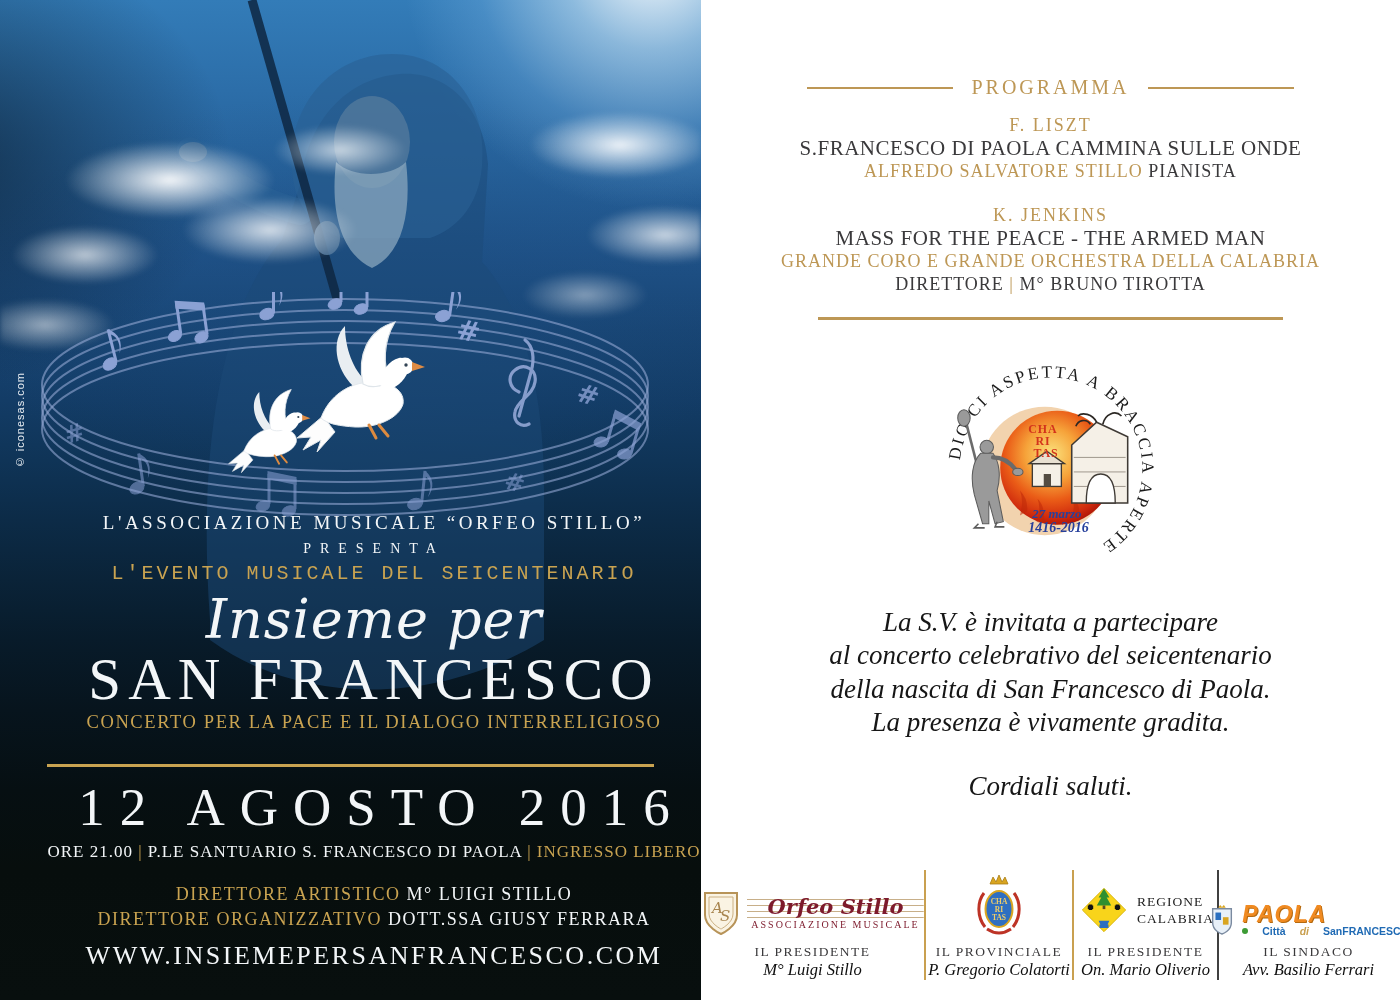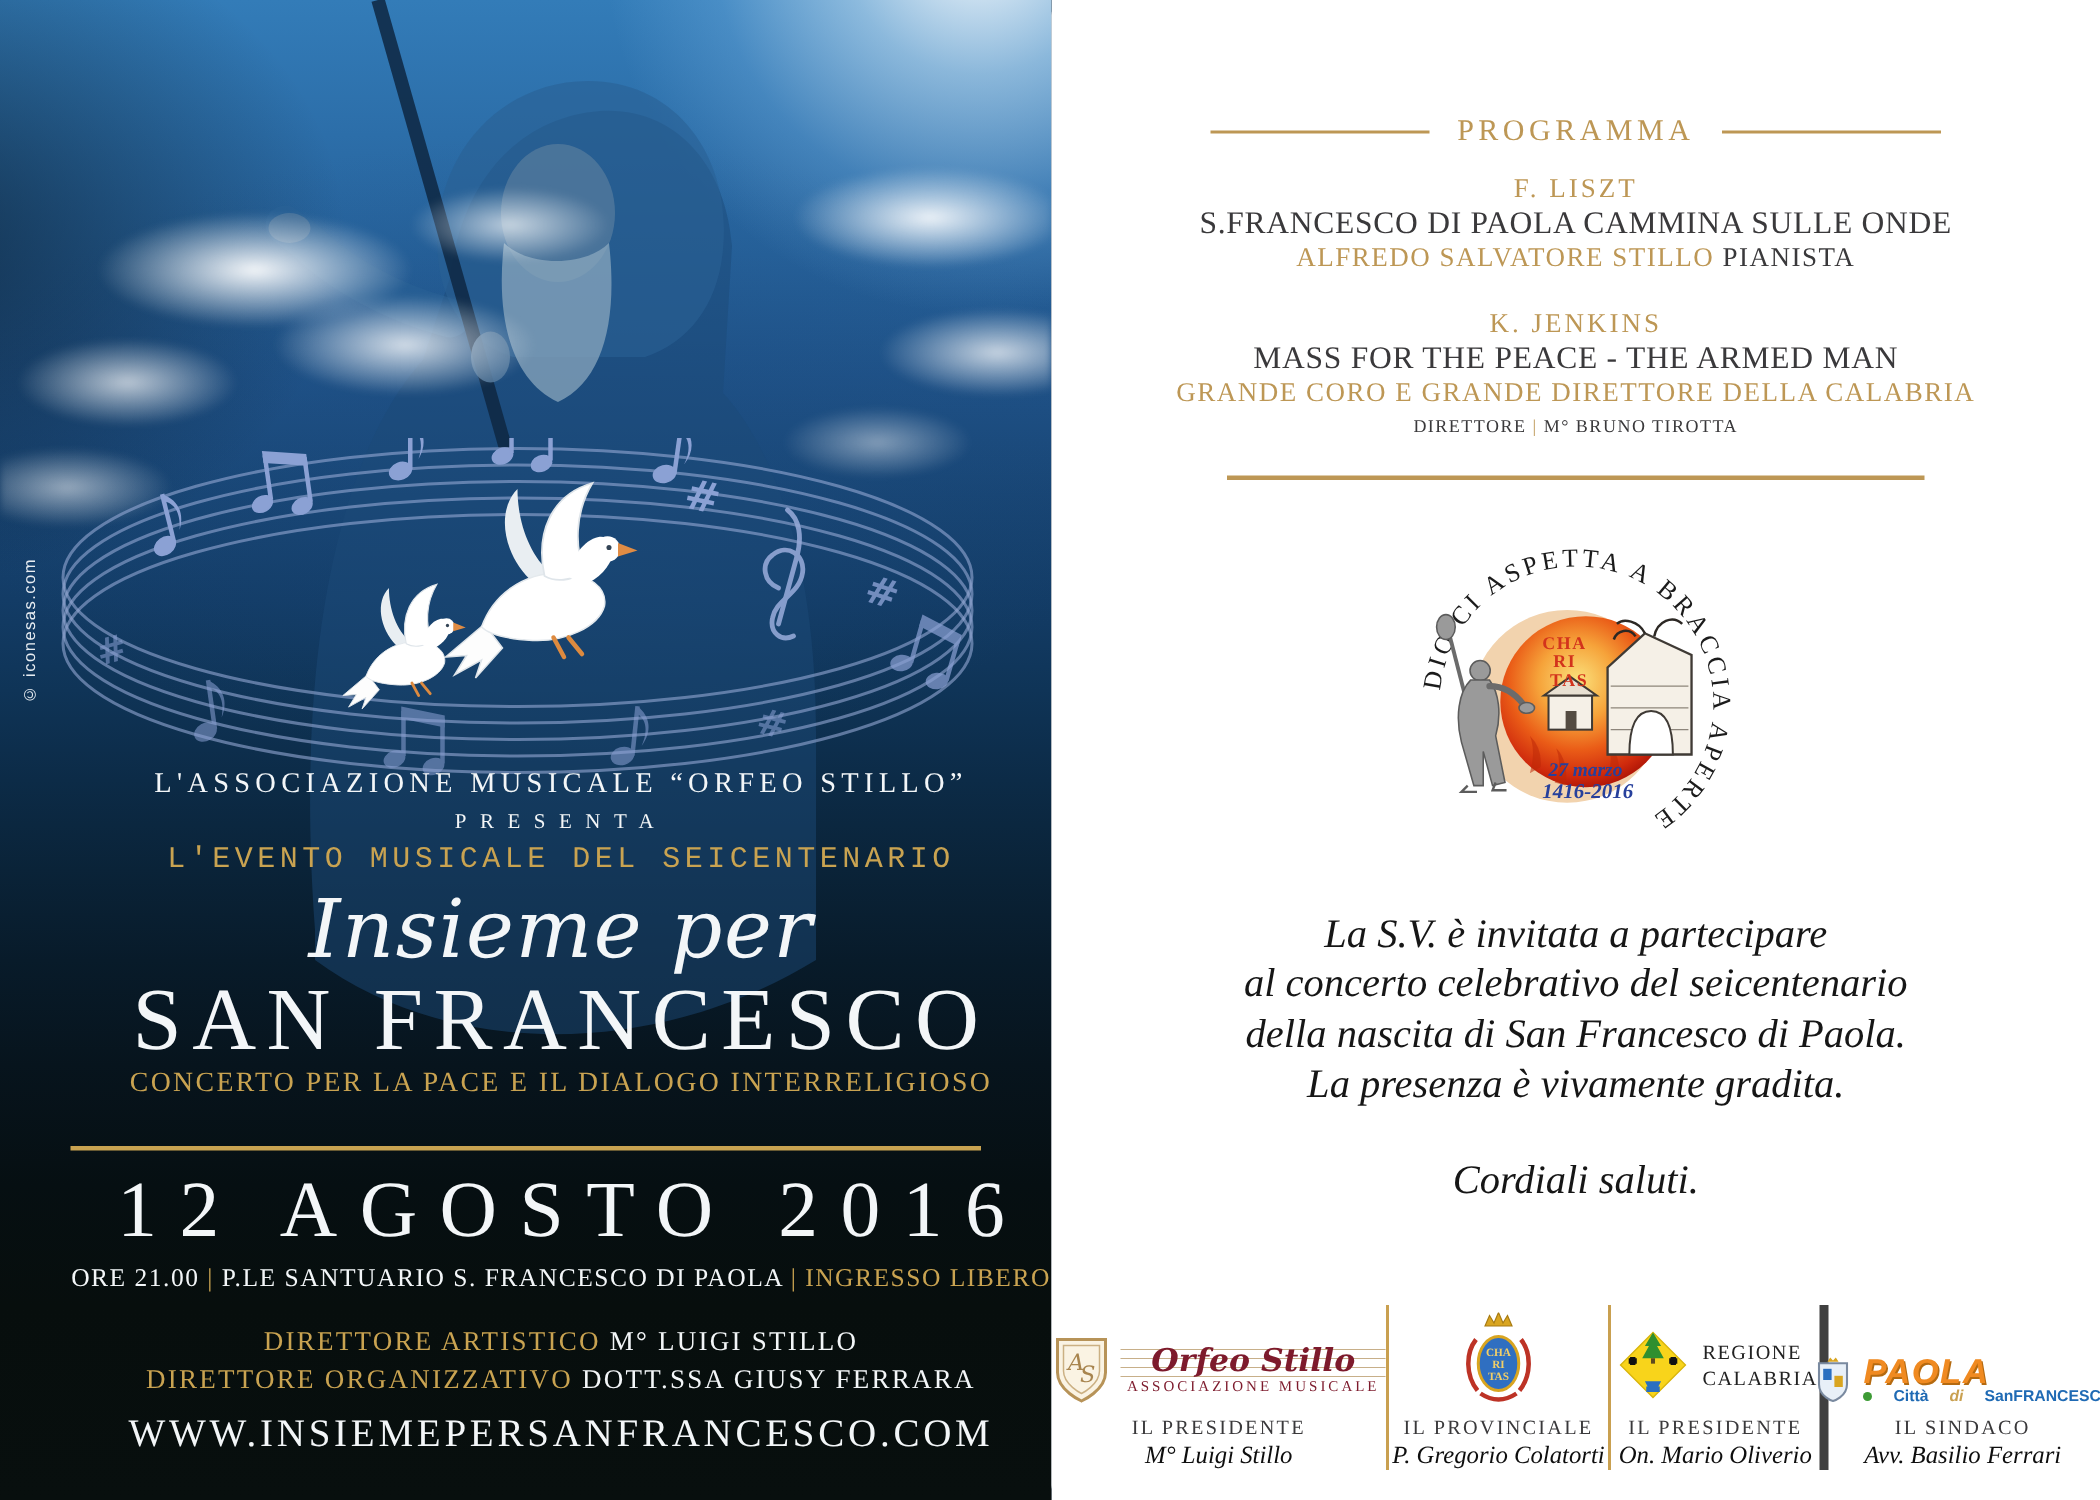--- a/index.html
+++ b/index.html
@@ -53,33 +53,33 @@
   .prog-head{margin-top:76px;display:flex;align-items:center;justify-content:center;gap:18px;}
   .prog-head .gold-line{width:146px;height:2px;background:#bd9755;}
   .prog-title{font-size:20px;letter-spacing:3px;color:#bd9755;}
   .prog-item{line-height:23px;}
   .prog-item.first{margin-top:15px;}
   .prog-item.second{margin-top:21px;}
   .prog-composer{font-size:18px;letter-spacing:2px;color:#bd9755;}
   .prog-piece{font-size:21px;letter-spacing:.5px;color:#3a393b;}
   .prog-performer{font-size:18px;letter-spacing:1px;color:#bd9755;}
   .prog-performer .dark{color:#3a393b;}
-  .prog-conductor{font-size:12px;letter-spacing:1px;color:#3a393b;}
+  .prog-conductor{font-size:18px;letter-spacing:1px;color:#3a393b;}
   .prog-conductor .gold{color:#bd9755;}
   .prog-rule{width:465px;height:2.5px;background:#bd9755;margin:21px auto 0;}
   .logo-wrap{margin:40px auto 0;width:230px;height:228px;}
   .invitation{margin-top:18px;font-style:italic;font-size:27px;line-height:33.5px;color:#161616;}
   .invitation-closing{margin-top:31px;font-style:italic;font-size:27px;color:#161616;}
 
   .sponsors{position:absolute;left:0;bottom:14px;width:699px;height:122px;display:flex;}
   .spon-col{box-sizing:border-box;height:110px;margin-top:6px;display:flex;flex-direction:column;
             align-items:center;justify-content:flex-end;padding-bottom:0;}
   .spon-col.c1{width:225px;border-right:2px solid #c9a050;}
   .spon-col.c2{width:148px;border-right:2px solid #c9a050;}
-  .spon-col.c3{width:145px;border-right:6px solid #404040;}
+  .spon-col.c3{width:145px;border-right:2px solid #404040;}
   .spon-col.c4{width:179px;}
   .spon-logo{display:flex;align-items:center;justify-content:center;gap:6px;margin-bottom:6px;}
   .spon-title{font-size:13.5px;letter-spacing:1.5px;color:#3a393b;line-height:17px;}
   .spon-name{font-style:italic;font-size:16.5px;color:#0e0e0e;line-height:20px;}
 
   .orfeo-text{display:flex;flex-direction:column;align-items:center;
     background-image:repeating-linear-gradient(to bottom, rgba(176,141,87,.7) 0 1px, rgba(0,0,0,0) 1px 6px);
     background-size:100% 23px;background-repeat:no-repeat;background-position:center 4px;padding:0 4px;}
   .orfeo-script{font-family:"DejaVu Serif",serif;font-style:italic;font-weight:bold;font-size:21px;
     color:#7d1a2c;line-height:24px;}
@@ -215,21 +215,21 @@
       <div class="prog-piece">S.FRANCESCO DI PAOLA CAMMINA SULLE ONDE</div>
       <div class="prog-performer">
         <span>ALFREDO SALVATORE STILLO</span>
         <span class="dark">PIANISTA</span>
       </div>
     </div>
 
     <div class="prog-item second">
       <div class="prog-composer">K. JENKINS</div>
       <div class="prog-piece">MASS FOR THE PEACE - THE ARMED MAN</div>
-      <div class="prog-performer">GRANDE CORO E GRANDE DIRETTORE DELLA CALABRIA</div>
+      <div class="prog-performer">GRANDE CORO E GRANDE ORCHESTRA DELLA CALABRIA</div>
       <div class="prog-conductor">
         <span>DIRETTORE</span>
         <span class="gold">|</span>
         <span>M° BRUNO TIROTTA</span>
       </div>
     </div>
 
     <div class="prog-rule"></div>
 
     <div class="logo-wrap">

